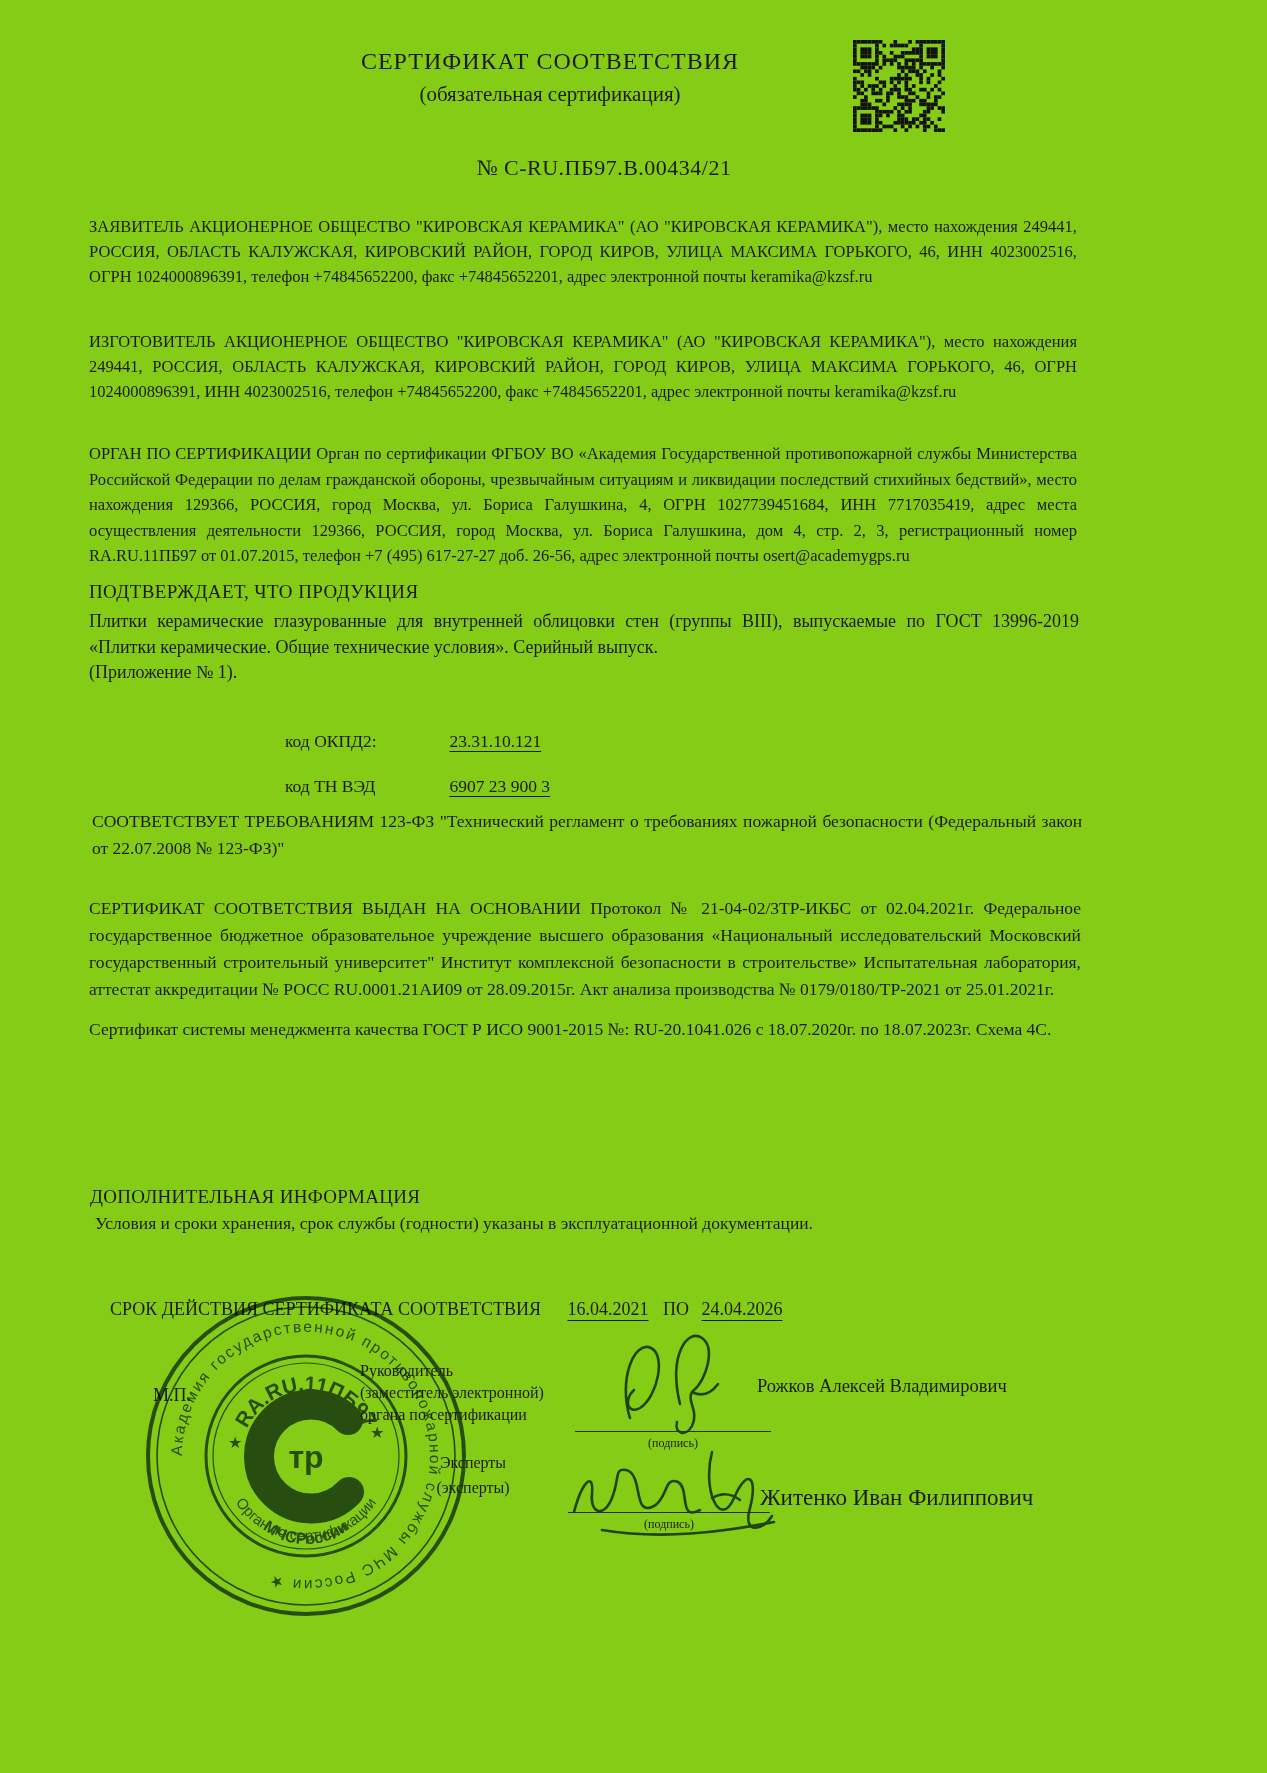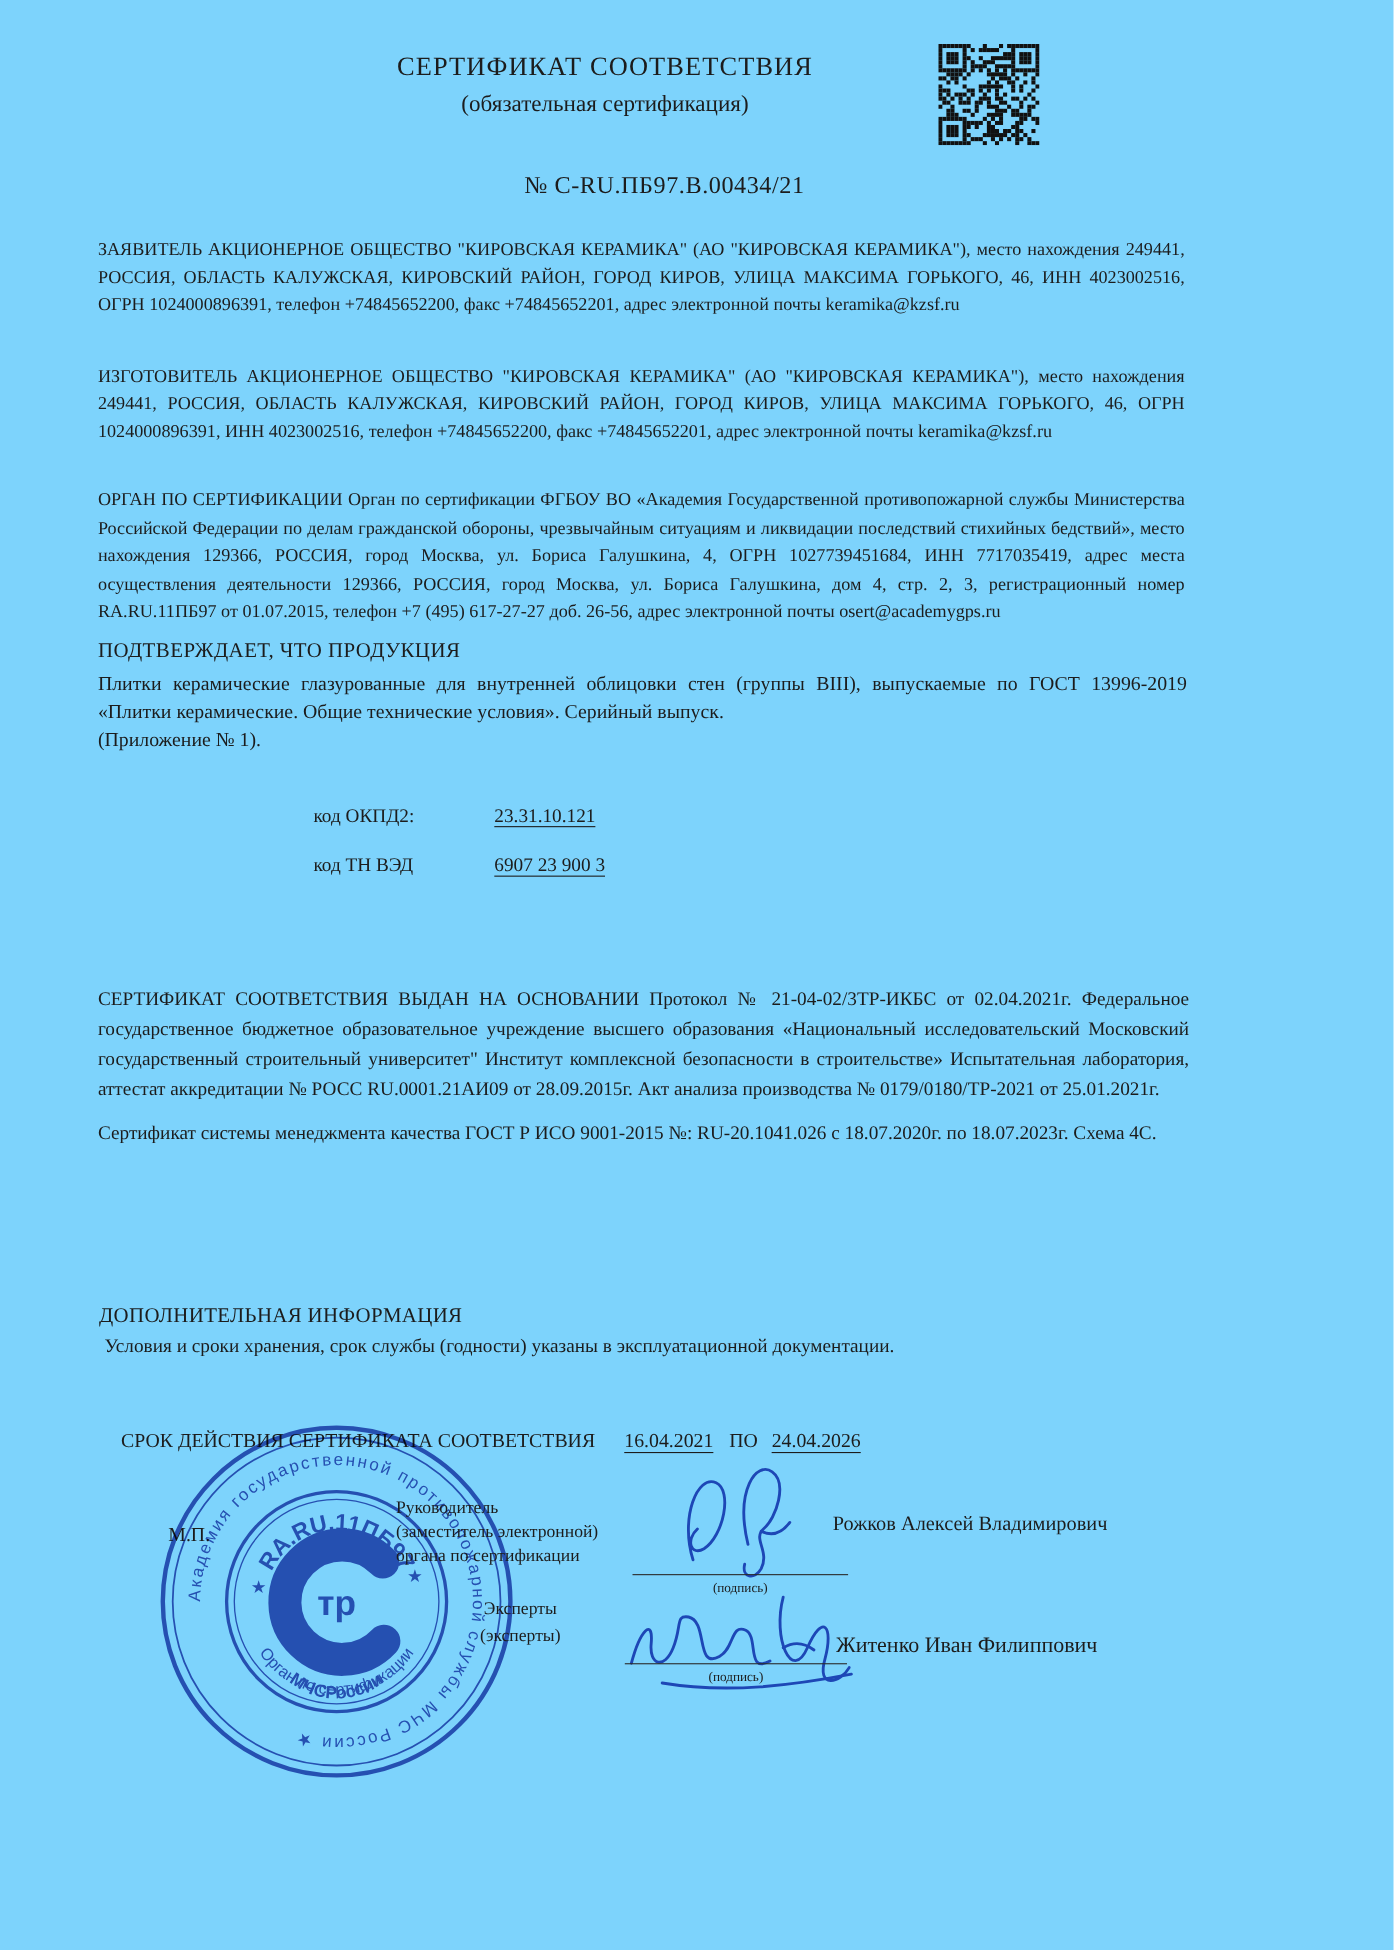--- a/index.html
+++ b/index.html
@@ -4,21 +4,21 @@
 <style>
   * { margin:0; padding:0; box-sizing:border-box; }
   html,body { background:#ffffff; }
   body {
     width:1267px; height:1773px;
     font-family:"Liberation Serif", serif;
     color:#1c1c1c;
     position:relative;
     overflow:hidden;
   }
-  .page { position:absolute; inset:0; background:#7dd3fc; }
+  .page { position:absolute; inset:0; background:#84cc16; }
 
   .abs { position:absolute; }
 
   .title {
     left:0; top:48px; width:1100px;
     text-align:center; font-size:24px; letter-spacing:1px;
   }
   .subtitle {
     left:0; top:82px; width:1100px;
     text-align:center; font-size:21px;
@@ -96,21 +96,21 @@
   .sig2-wrap { left:562px; top:1438px; width:215px; height:112px; mix-blend-mode:multiply; }
 
   .sig-line { border-top:1.6px solid #2b2b2b; height:0; }
   .line1 { left:575px; top:1431px; width:196px; }
   .line2 { left:568px; top:1512px; width:202px; }
 
   .caption1 { left:575px; top:1436px; width:196px; text-align:center; font-size:12px; }
   .caption2 { left:568px; top:1517px; width:202px; text-align:center; font-size:12px; }
 
   .name1 { left:757px; top:1376px; font-size:18.5px; }
-  .name2 { left:760px; top:1485px; font-size:20px; }
+  .name2 { left:760px; top:1485px; font-size:23px; }
 
   svg text { font-family:"Liberation Sans", sans-serif; }
 </style>
 </head>
 <body>
 
 <div class="page">
 
   <div class="abs title">СЕРТИФИКАТ СООТВЕТСТВИЯ</div>
   <div class="abs subtitle">(обязательная сертификация)</div>
@@ -448,20 +448,21 @@
 
   <div class="abs code-row row-okpd">
     <span class="code-label">код ОКПД2:</span>
     <span class="code-value">23.31.10.121</span>
   </div>
   <div class="abs code-row row-tnved">
     <span class="code-label">код ТН ВЭД</span>
     <span class="code-value">6907 23 900 3</span>
   </div>
 
+  <div class="abs p-compliance">СООТВЕТСТВУЕТ ТРЕБОВАНИЯМ 123-ФЗ "Технический регламент о требованиях пожарной безопасности (Федеральный закон от 22.07.2008 № 123-ФЗ)"</div>
 
   <div class="abs p-basis1">СЕРТИФИКАТ СООТВЕТСТВИЯ ВЫДАН НА ОСНОВАНИИ Протокол № 21-04-02/3ТР-ИКБС от 02.04.2021г. Федеральное государственное бюджетное образовательное учреждение высшего образования «Национальный исследовательский Московский государственный строительный университет" Институт комплексной безопасности в строительстве» Испытательная лаборатория, аттестат аккредитации № РОСС RU.0001.21АИ09 от 28.09.2015г. Акт анализа производства № 0179/0180/ТР-2021 от 25.01.2021г.</div>
   <div class="abs p-basis2">Сертификат системы менеджмента качества ГОСТ Р ИСО 9001-2015 №: RU-20.1041.026 с 18.07.2020г. по 18.07.2023г. Схема 4С.</div>
 
   <div class="abs additional-heading">ДОПОЛНИТЕЛЬНАЯ ИНФОРМАЦИЯ</div>
   <div class="abs additional-text">Условия и сроки хранения, срок службы (годности) указаны в эксплуатационной документации.</div>
 
   <div class="abs validity-row">
     <span class="v-label">СРОК ДЕЙСТВИЯ СЕРТИФИКАТА СООТВЕТСТВИЯ</span>
     <span class="v-date">16.04.2021</span>

